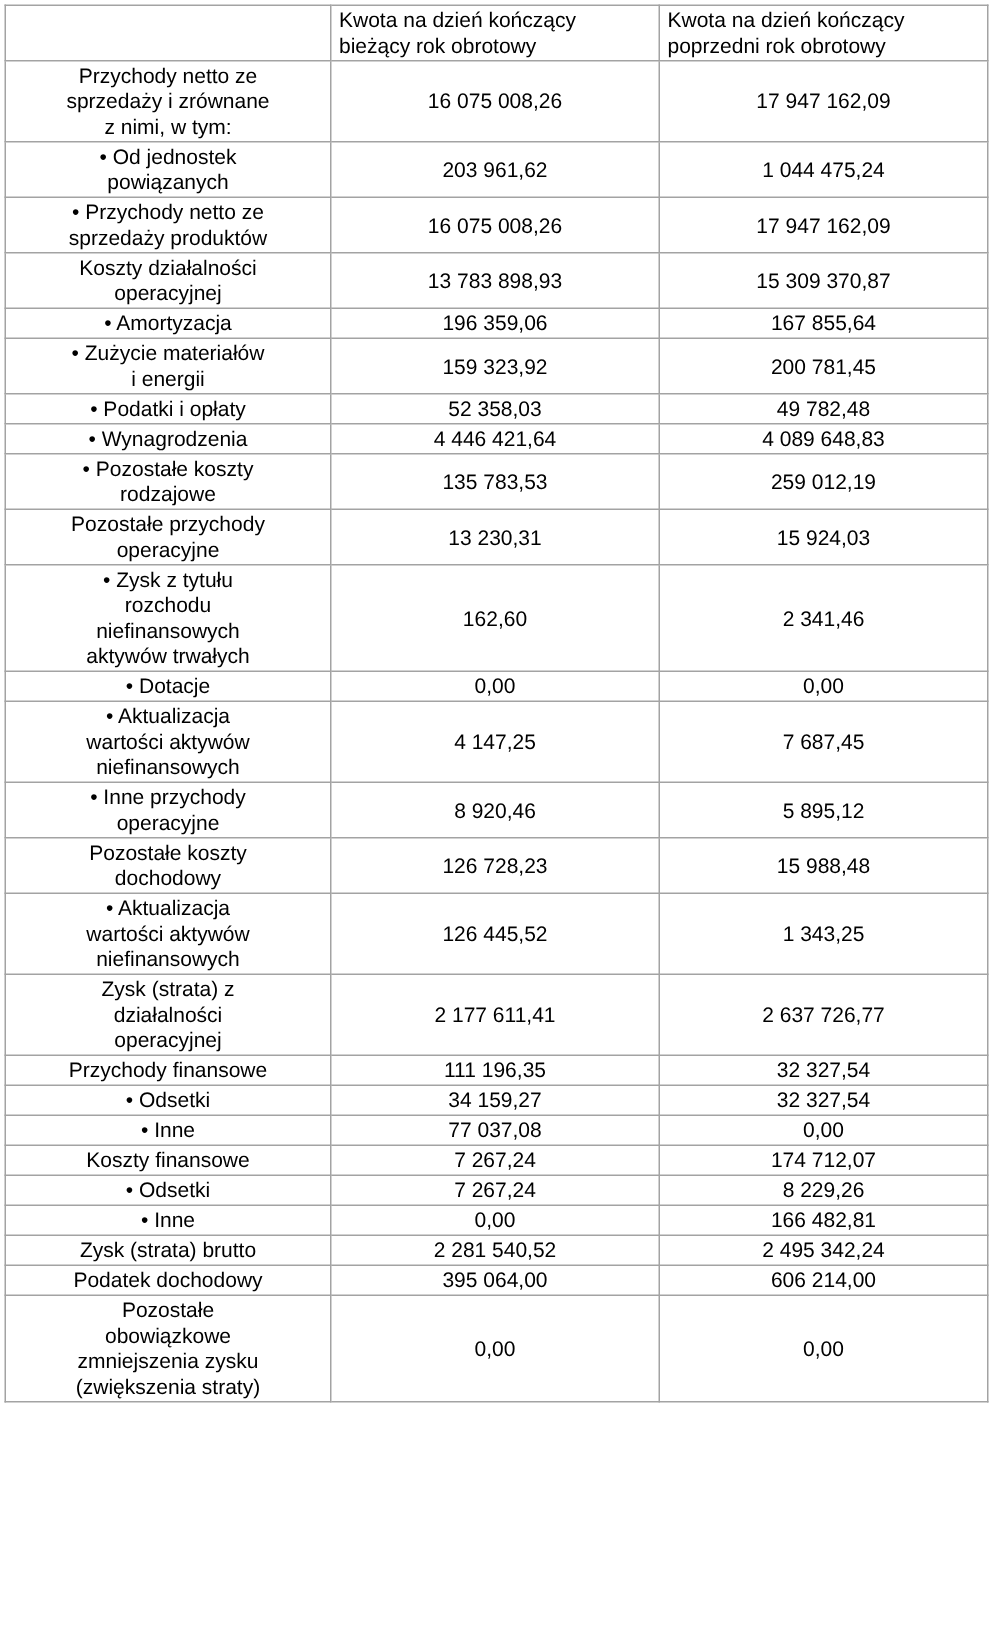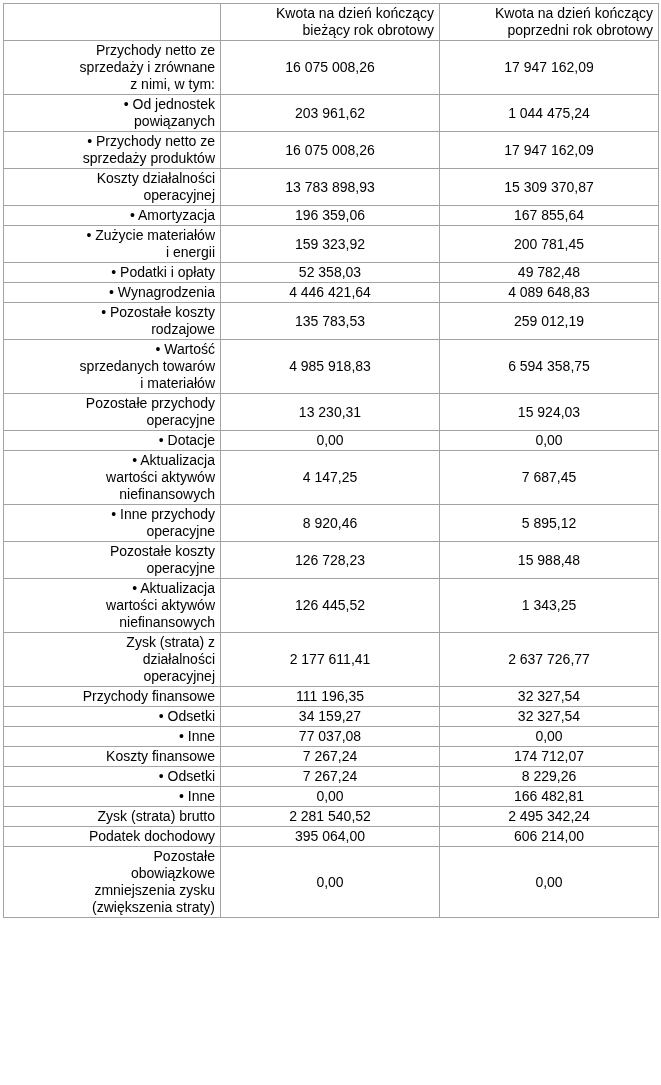--- a/index.html
+++ b/index.html
@@ -23,25 +23,25 @@
   .fin-table col.c-label { width: 217px; }
   .fin-table col.c-val   { width: 219px; }
   .fin-table th, .fin-table td {
     border: 1px solid #a3a3a3;
     padding: 1px 5px;
     vertical-align: middle;
     overflow: hidden;
   }
   .fin-table th {
     font-weight: normal;
-    text-align: right;
+    text-align: left;
     white-space: pre-line;
   }
   .fin-table td.label {
-    text-align: right;
+    text-align: center;
     white-space: pre-line;
   }
   .fin-table td.value {
     text-align: center;
     white-space: nowrap;
   }
 </style>
 </head>
 <body>
 
@@ -107,31 +107,32 @@
       <td class="value">4 446 421,64</td>
       <td class="value">4 089 648,83</td>
     </tr>
     <tr>
       <td class="label">• Pozostałe koszty
 rodzajowe</td>
       <td class="value">135 783,53</td>
       <td class="value">259 012,19</td>
     </tr>
     <tr>
-      <td class="label">• Wartość
-sprzedanych towarów
-i materiałów</td>
-      <td class="value">4 985 918,83</td>
-      <td class="value">6 594 358,75</td>
-    </tr>
-    <tr>
       <td class="label">Pozostałe przychody
 operacyjne</td>
       <td class="value">13 230,31</td>
       <td class="value">15 924,03</td>
+    </tr>
+    <tr>
+      <td class="label">• Zysk z tytułu
+rozchodu
+niefinansowych
+aktywów trwałych</td>
+      <td class="value">162,60</td>
+      <td class="value">2 341,46</td>
     </tr>
     <tr>
       <td class="label">• Dotacje</td>
       <td class="value">0,00</td>
       <td class="value">0,00</td>
     </tr>
     <tr>
       <td class="label">• Aktualizacja
 wartości aktywów
 niefinansowych</td>
@@ -139,21 +140,21 @@
       <td class="value">7 687,45</td>
     </tr>
     <tr>
       <td class="label">• Inne przychody
 operacyjne</td>
       <td class="value">8 920,46</td>
       <td class="value">5 895,12</td>
     </tr>
     <tr>
       <td class="label">Pozostałe koszty
-operacyjne</td>
+dochodowy</td>
       <td class="value">126 728,23</td>
       <td class="value">15 988,48</td>
     </tr>
     <tr>
       <td class="label">• Aktualizacja
 wartości aktywów
 niefinansowych</td>
       <td class="value">126 445,52</td>
       <td class="value">1 343,25</td>
     </tr>

